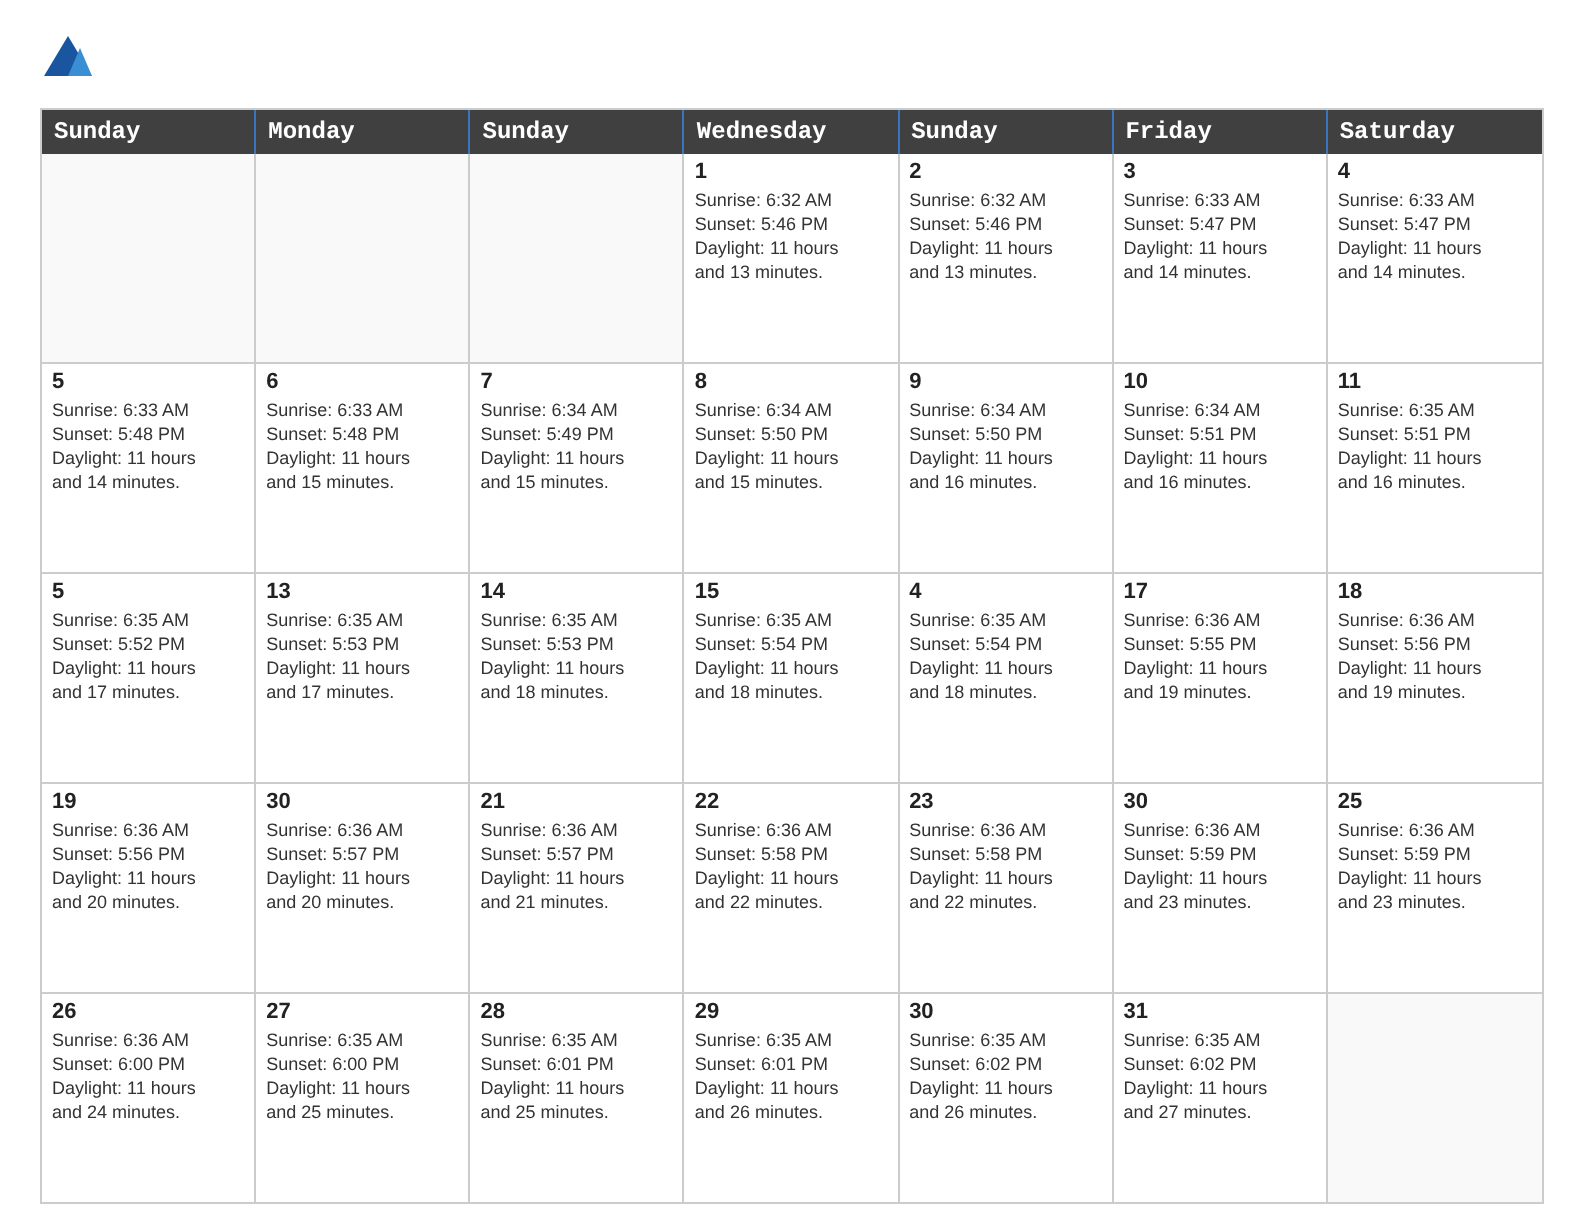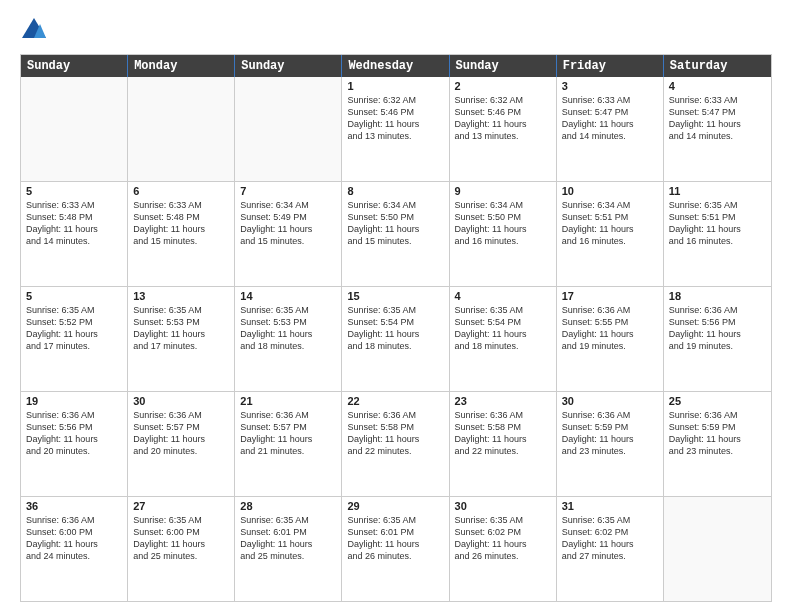--- a/index.html
+++ b/index.html
@@ -328,21 +328,21 @@
           <div class="cal-cell">
             <div class="day-num">25</div>
             <div class="cell-text" style="white-space: pre-line;">Sunrise: 6:36 AM
 Sunset: 5:59 PM
 Daylight: 11 hours
 and 23 minutes.</div>
           </div>
         </div>
         <div class="cal-row">
           <div class="cal-cell">
-            <div class="day-num">36</div>
+            <div class="day-num">26</div>
             <div class="cell-text" style="white-space: pre-line;">Sunrise: 6:36 AM
 Sunset: 6:00 PM
 Daylight: 11 hours
 and 24 minutes.</div>
           </div>
           <div class="cal-cell">
             <div class="day-num">27</div>
             <div class="cell-text" style="white-space: pre-line;">Sunrise: 6:35 AM
 Sunset: 6:00 PM
 Daylight: 11 hours

